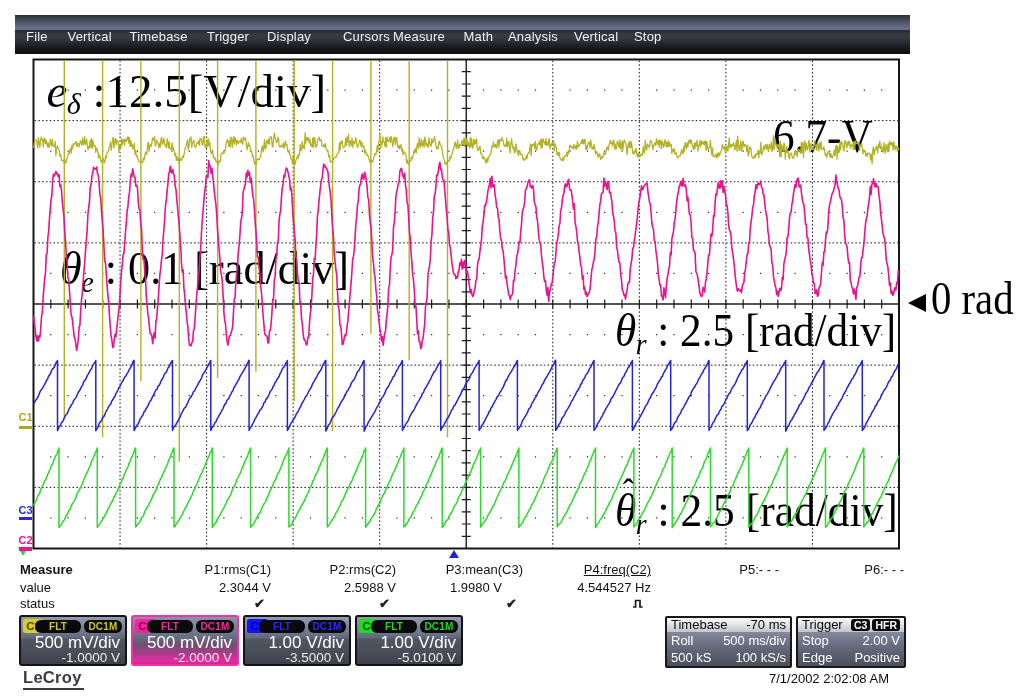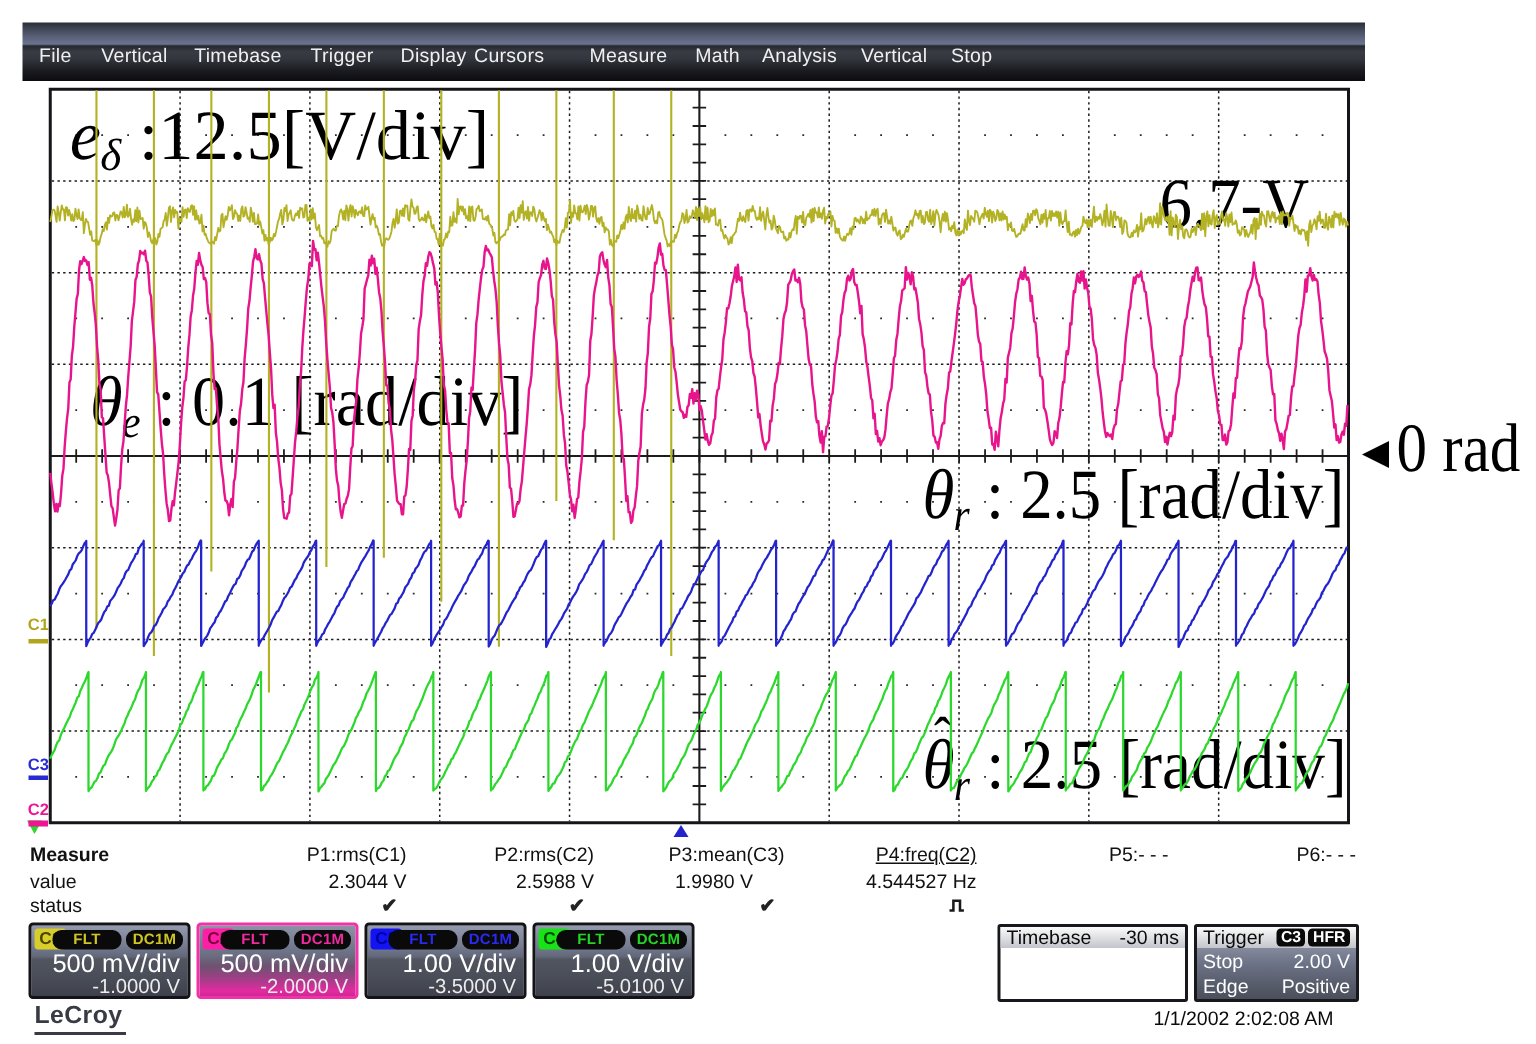--- a/index.html
+++ b/index.html
@@ -79,21 +79,21 @@
 </style>
 </head>
 <body>
 
 <div id="menubar" data-interactable="false">
     <span class="menu-item" data-interactable="true" style="left: 11px;">File</span>
     <span class="menu-item" data-interactable="true" style="left: 52.5px;">Vertical</span>
     <span class="menu-item" data-interactable="true" style="left: 114.5px;">Timebase</span>
     <span class="menu-item" data-interactable="true" style="left: 192px;">Trigger</span>
     <span class="menu-item" data-interactable="true" style="left: 252px;">Display</span>
-    <span class="menu-item" data-interactable="true" style="left: 301px;">Cursors</span>
+    <span class="menu-item" data-interactable="true" style="left: 328px;">Cursors</span>
     <span class="menu-item" data-interactable="true" style="left: 378px;">Measure</span>
     <span class="menu-item" data-interactable="true" style="left: 448.5px;">Math</span>
     <span class="menu-item" data-interactable="true" style="left: 493px;">Analysis</span>
     <span class="menu-item" data-interactable="true" style="left: 559px;">Vertical</span>
     <span class="menu-item" data-interactable="true" style="left: 619px;">Stop</span>
   </div>
 
 <svg id="grid-svg" width="1024" height="696" viewBox="0 0 1024 696" data-interactable="false">
     <rect x="33.5" y="59.5" width="865.5" height="489" fill="#fff" data-interactable="false"></rect>
     <line x1="120.05" y1="60.5" x2="120.05" y2="547.5" stroke="#1c1c1c" stroke-width="1" stroke-dasharray="1.6 2.2" data-interactable="false"></line>
@@ -204,22 +204,32 @@
         <span class="badge b2" style="color:#25d425" data-interactable="false">DC1M</span>
       </div>
       <div class="l2" data-interactable="false">1.00 V/div</div>
       <div class="l3" data-interactable="false">-5.0100 V</div>
     </div>
   </div>
 
 <div class="infobox" id="timebase-box" style="left:665px;width:127px;" data-interactable="true">
   <div class="hd">
       <span data-interactable="false">Timebase</span>
-    <span data-interactable="false">-30 ms</span>
-    </div>
+    <span data-interactable="false">-70 ms</span>
+    </div>
+  <div class="bd">
+    <div class="r">
+        <span data-interactable="false">Roll</span>
+      <span data-interactable="false">500 ms/div</span>
+      </div>
+    <div class="r">
+        <span data-interactable="false">500 kS</span>
+      <span data-interactable="false">100 kS/s</span>
+      </div>
+  </div>
 </div>
 
 <div class="infobox" id="trigger-box" style="left:796px;width:110px;" data-interactable="true">
   <div class="hd">
       <span data-interactable="false">Trigger</span>
     <span style="display:flex;gap:2px;">
       <span class="tbadge" data-interactable="false">C3</span>
       <span class="tbadge" data-interactable="false">HFR</span>
     </span>
     </div>
@@ -229,13 +239,13 @@
       <span data-interactable="false">2.00 V</span>
       </div>
     <div class="r">
         <span data-interactable="false">Edge</span>
       <span data-interactable="false">Positive</span>
       </div>
   </div>
 </div>
 
 <div id="logo" data-interactable="false">LeCroy</div>
-<div id="datetime" data-interactable="false">1/1/2002 2:02:08 AM</div>
+<div id="datetime" data-interactable="false">7/1/2002 2:02:08 AM</div>
 
 </body></html>

